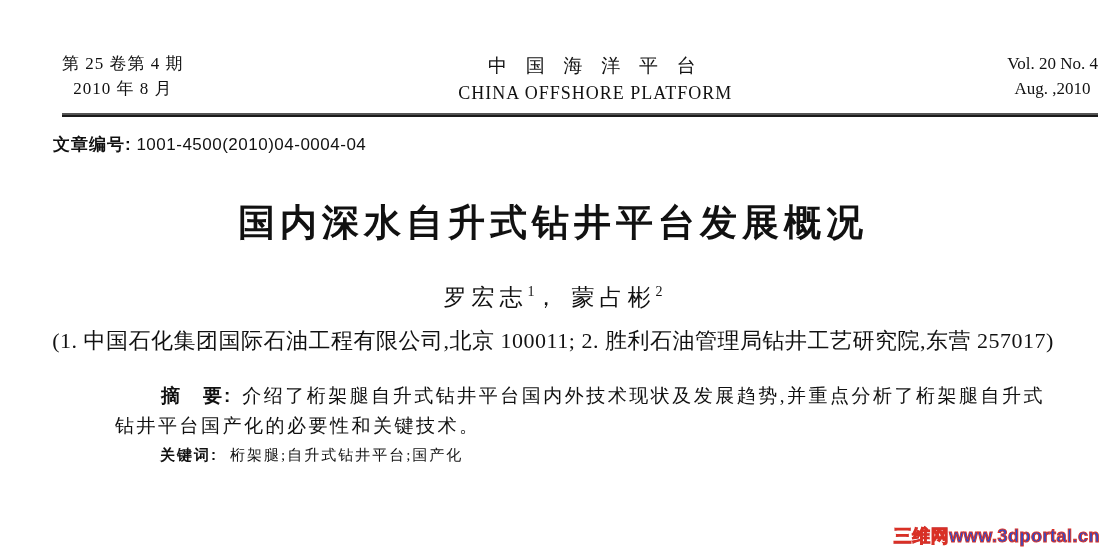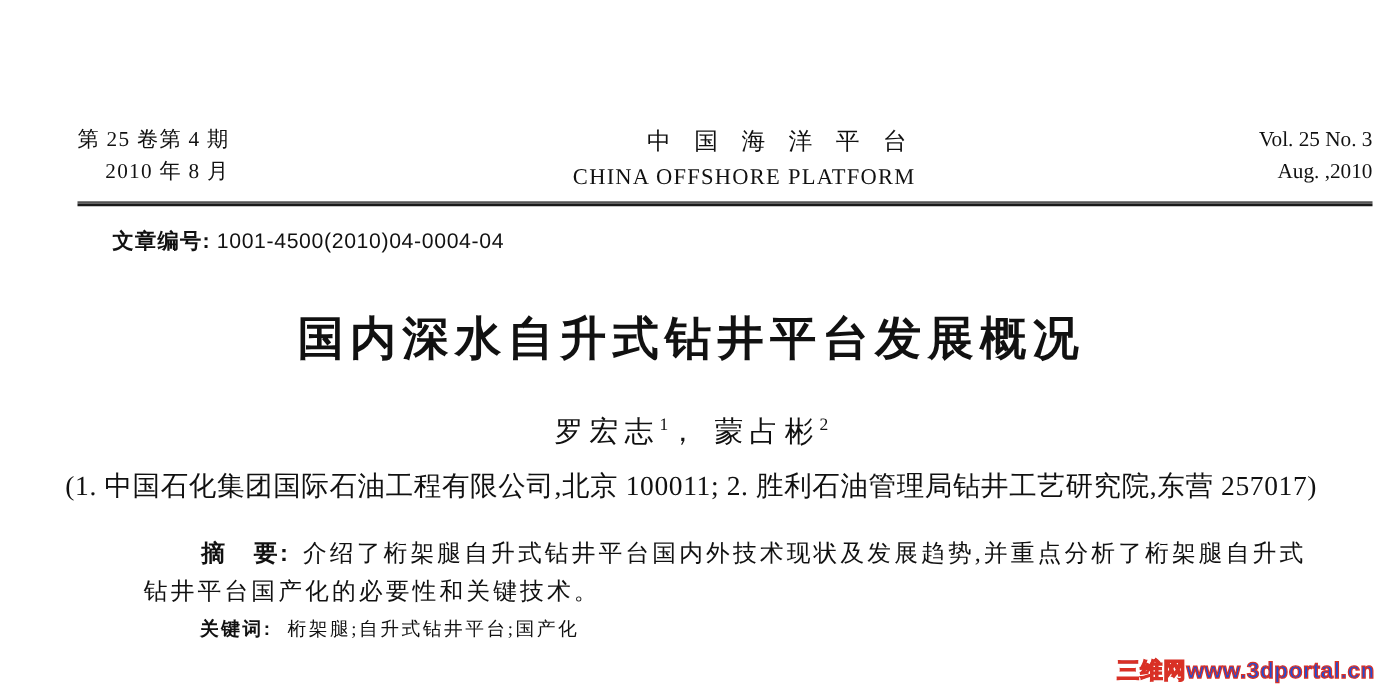--- a/index.html
+++ b/index.html
@@ -14,35 +14,35 @@
     overflow: hidden;
   }
   
   .header {
     margin: 52px 8px 0 62px;
     width: 1036px;
     display: flex;
     justify-content: space-between;
     align-items: flex-start;
   }
-  .header .col { text-align: right; line-height: 1.45; margin-top: 48px; }
+  .header .col { text-align: center; line-height: 1.45; }
   .hdr-cn-issue, .hdr-cn-date { font-size: 17px; letter-spacing: 1px; }
   .hdr-name-cn { font-size: 19px; letter-spacing: 7px; }
   .hdr-name-en { font-size: 18px; letter-spacing: 1px; }
   .hdr-vol, .hdr-date-en { font-size: 17px; }
   .rule-double {
     margin: 7px 8px 0 62px;
     width: 1036px;
     height: 3px;
     border-top: 2px solid #555;
     border-bottom: 2px solid #1a1a1a;
   }
   
   .article-id {
-    margin: 16px 0 0 90px;
+    margin: 16px 0 0 53px;
     font-size: 17px;
     font-family: "Liberation Sans", "DejaVu Sans", sans-serif;
   }
   .article-id .lbl { font-weight: bold; letter-spacing: 1px; }
   .article-id .val { letter-spacing: 0.5px; }
   
   .title {
     margin-top: 42px;
     text-align: center;
     font-family: "Liberation Sans", "DejaVu Sans", sans-serif;
@@ -104,21 +104,21 @@
   <div class="header">
     <div class="col">
       <div class="hdr-cn-issue">第 25 卷第 4 期</div>
       <div class="hdr-cn-date">2010 年 8 月</div>
     </div>
     <div class="col">
       <div class="hdr-name-cn">中 国 海 洋 平 台</div>
       <div class="hdr-name-en">CHINA OFFSHORE PLATFORM</div>
     </div>
     <div class="col">
-      <div class="hdr-vol">Vol. 25 No. 3</div>
+      <div class="hdr-vol">Vol. 20 No. 4</div>
       <div class="hdr-date-en">Aug. ,2010</div>
     </div>
   </div>
 
   <div class="rule-double"></div>
 
   <div class="article-id">
     <span class="lbl">文章编号:</span>
     <span class="val">1001-4500(2010)04-0004-04</span>
   </div>

